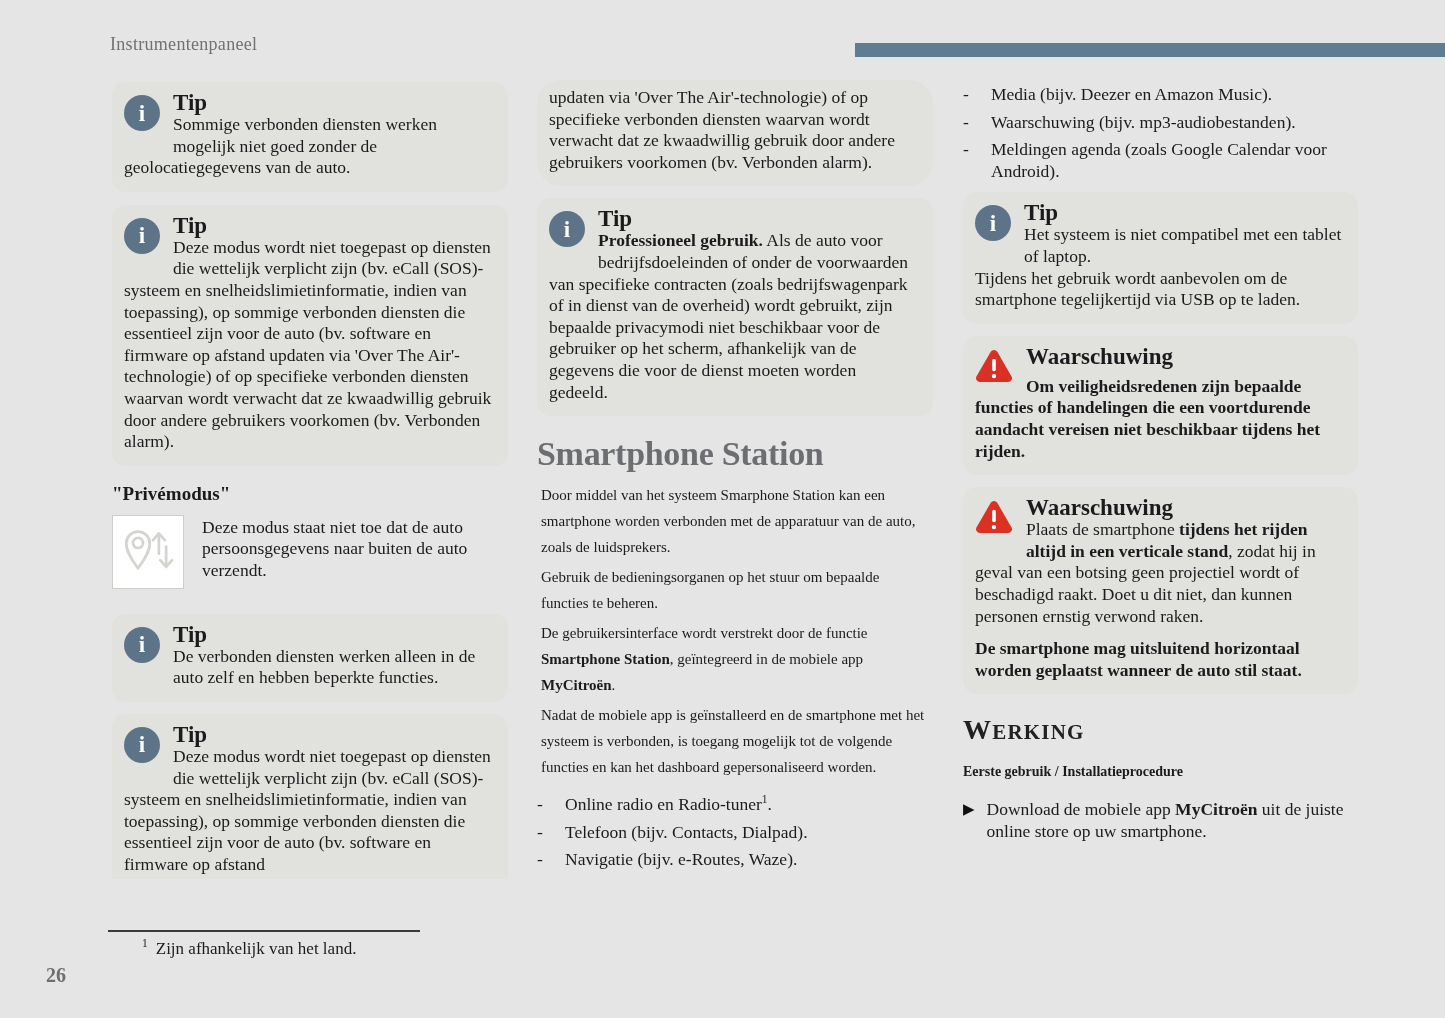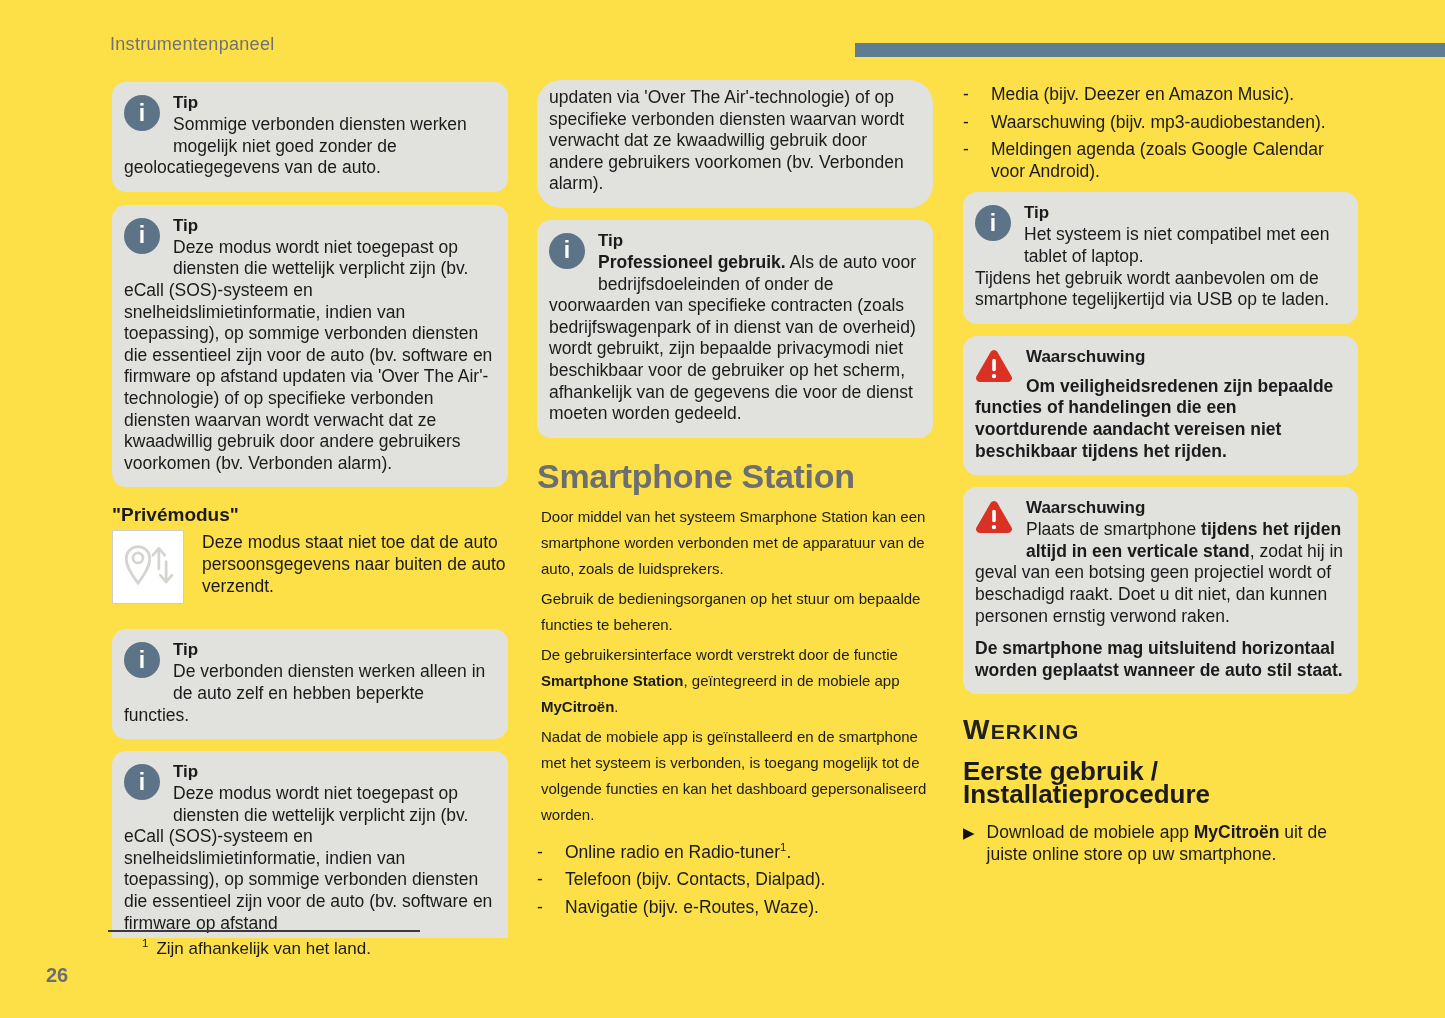--- a/index.html
+++ b/index.html
@@ -1,37 +1,37 @@
 <!DOCTYPE html>
 <html><head>
 <meta charset="utf-8">
 <style>
   html,body{margin:0;padding:0;background:#ffffff;}
   .page{
     position:relative;width:1445px;height:1018px;overflow:hidden;
-    font-family:Liberation Sans, sans-serif;
-    color:#1b1b1d;background:#fde047;
+    font-family:Liberation Serif, serif;
+    color:#1b1b1d;background:#e5e5e5;
   }
   
   .hdr-title{position:absolute;left:110px;top:34px;font-size:18px;color:#707174;letter-spacing:.3px;}
   .accent-bar{position:absolute;left:855px;top:43px;width:590px;height:14px;background:#5e7d92;}
   
   .col{position:absolute;top:0;}
   .col-left{left:112px;width:396px;}
   .col-mid{left:537px;width:396px;}
   .col-right{left:963px;width:395px;}
   
   .box{background:#e1e1dd;border-radius:14px;padding:10px 14px 13px 12px;}
   .box::after{content:"";display:block;clear:both;}
   .box.clip-top{border-radius:0 0 14px 14px;padding-top:7px;}
   .box.clip-bottom{border-radius:14px 14px 0 0;padding-bottom:4px;}
   .float-ico{float:left;margin:3px 13px 6px 0;}
   .info-badge{width:36px;height:36px;border-radius:50%;background:#5d7488;color:#fff;
     display:flex;align-items:center;justify-content:center;font-weight:bold;font-size:23px;line-height:1;}
-  .box-title{font-weight:bold;font-size:17px;line-height:22px;}
+  .box-title{font-weight:bold;font-size:23px;line-height:22px;}
   .box-body{font-size:17.5px;line-height:21.6px;}
   .bold-body{font-weight:bold;}
   .gap-top{margin-top:8px;}
   
   .sub-heading{font-weight:bold;font-size:19px;line-height:22px;}
   .icon-row{display:flex;gap:18px;align-items:flex-start;}
   .icon-frame{flex:0 0 auto;width:70px;height:72px;border:1.5px solid #cdcdc9;background:#fff;
     display:flex;align-items:center;justify-content:center;}
   .icon-row-text{font-size:17.5px;line-height:21.6px;padding-top:2px;}
   
@@ -39,21 +39,21 @@
   .body-p{font-size:15px;line-height:26px;margin:4px;}
   
   .li{display:flex;margin-bottom:6px;font-size:17.5px;line-height:21.6px;}
   .dash{flex:0 0 28px;}
   .li-text{flex:1;}
   sup{font-size:11.5px;vertical-align:super;line-height:0;}
   
   .werking{font-weight:bold;color:#212124;letter-spacing:1.2px;}
   .wk-big{font-size:28px;}
   .wk-small{font-size:21px;text-transform:uppercase;}
-  .install-sub{font-weight:bold;font-size:26px;line-height:23px;}
+  .install-sub{font-weight:bold;font-size:14px;line-height:23px;}
   .action{display:flex;gap:12px;font-size:17.5px;line-height:21.6px;}
   .action-arrow{flex:0 0 auto;font-size:15px;line-height:21.6px;color:#111;}
   
   .footnote{position:absolute;left:108px;top:930px;width:320px;}
   .footnote-rule{border:0;border-top:2px solid #3a3a3a;margin:0 0 6px 0;width:312px;}
   .footnote-text{font-size:17px;line-height:21px;padding-left:34px;text-indent:0;}
   .footnote-text sup{margin-right:8px;}
   .page-number{position:absolute;left:46px;top:964px;font-size:20px;font-weight:bold;color:#6d6e71;}
   .warn-svg{display:block;}
 </style>
@@ -78,21 +78,21 @@
     <div class="box" style="margin-top:13px;">
       <div class="float-ico info-badge">
           <span>i</span>
         </div>
       <div class="box-title">Tip</div>
       <div class="box-body">Deze modus wordt niet toegepast op diensten die wettelijk verplicht zijn (bv. eCall (SOS)-systeem en snelheidslimietinformatie, indien van toepassing), op sommige verbonden diensten die essentieel zijn voor de auto (bv. software en firmware op afstand updaten via 'Over The Air'-technologie) of op specifieke verbonden diensten waarvan wordt verwacht dat ze kwaadwillig gebruik door andere gebruikers voorkomen (bv. Verbonden alarm).</div>
     </div>
 
     <div class="sub-heading" style="margin-top:17px;">"Privémodus"</div>
 
-    <div class="icon-row" style="margin-top:4px;">
+    <div class="icon-row" style="margin-top:10px;">
       <div class="icon-frame">
         <svg width="58" height="58" viewBox="0 0 64 64" fill="none" stroke="#d4d4d0" stroke-width="3" stroke-linecap="round" stroke-linejoin="round">
           <path d="M21 50 C13 39 8 31 8 22.5 a13 13 0 0 1 26 0 C34 31 29 39 21 50 Z"></path>
           <circle cx="21" cy="22" r="5.5"></circle>
           <path d="M44 34 V12"></path>
             <path d="M37.5 19 L44 11.5 L50.5 19"></path>
           <path d="M52 26 V48"></path>
             <path d="M45.5 41 L52 48.5 L58.5 41"></path>
         </svg>
       </div>

